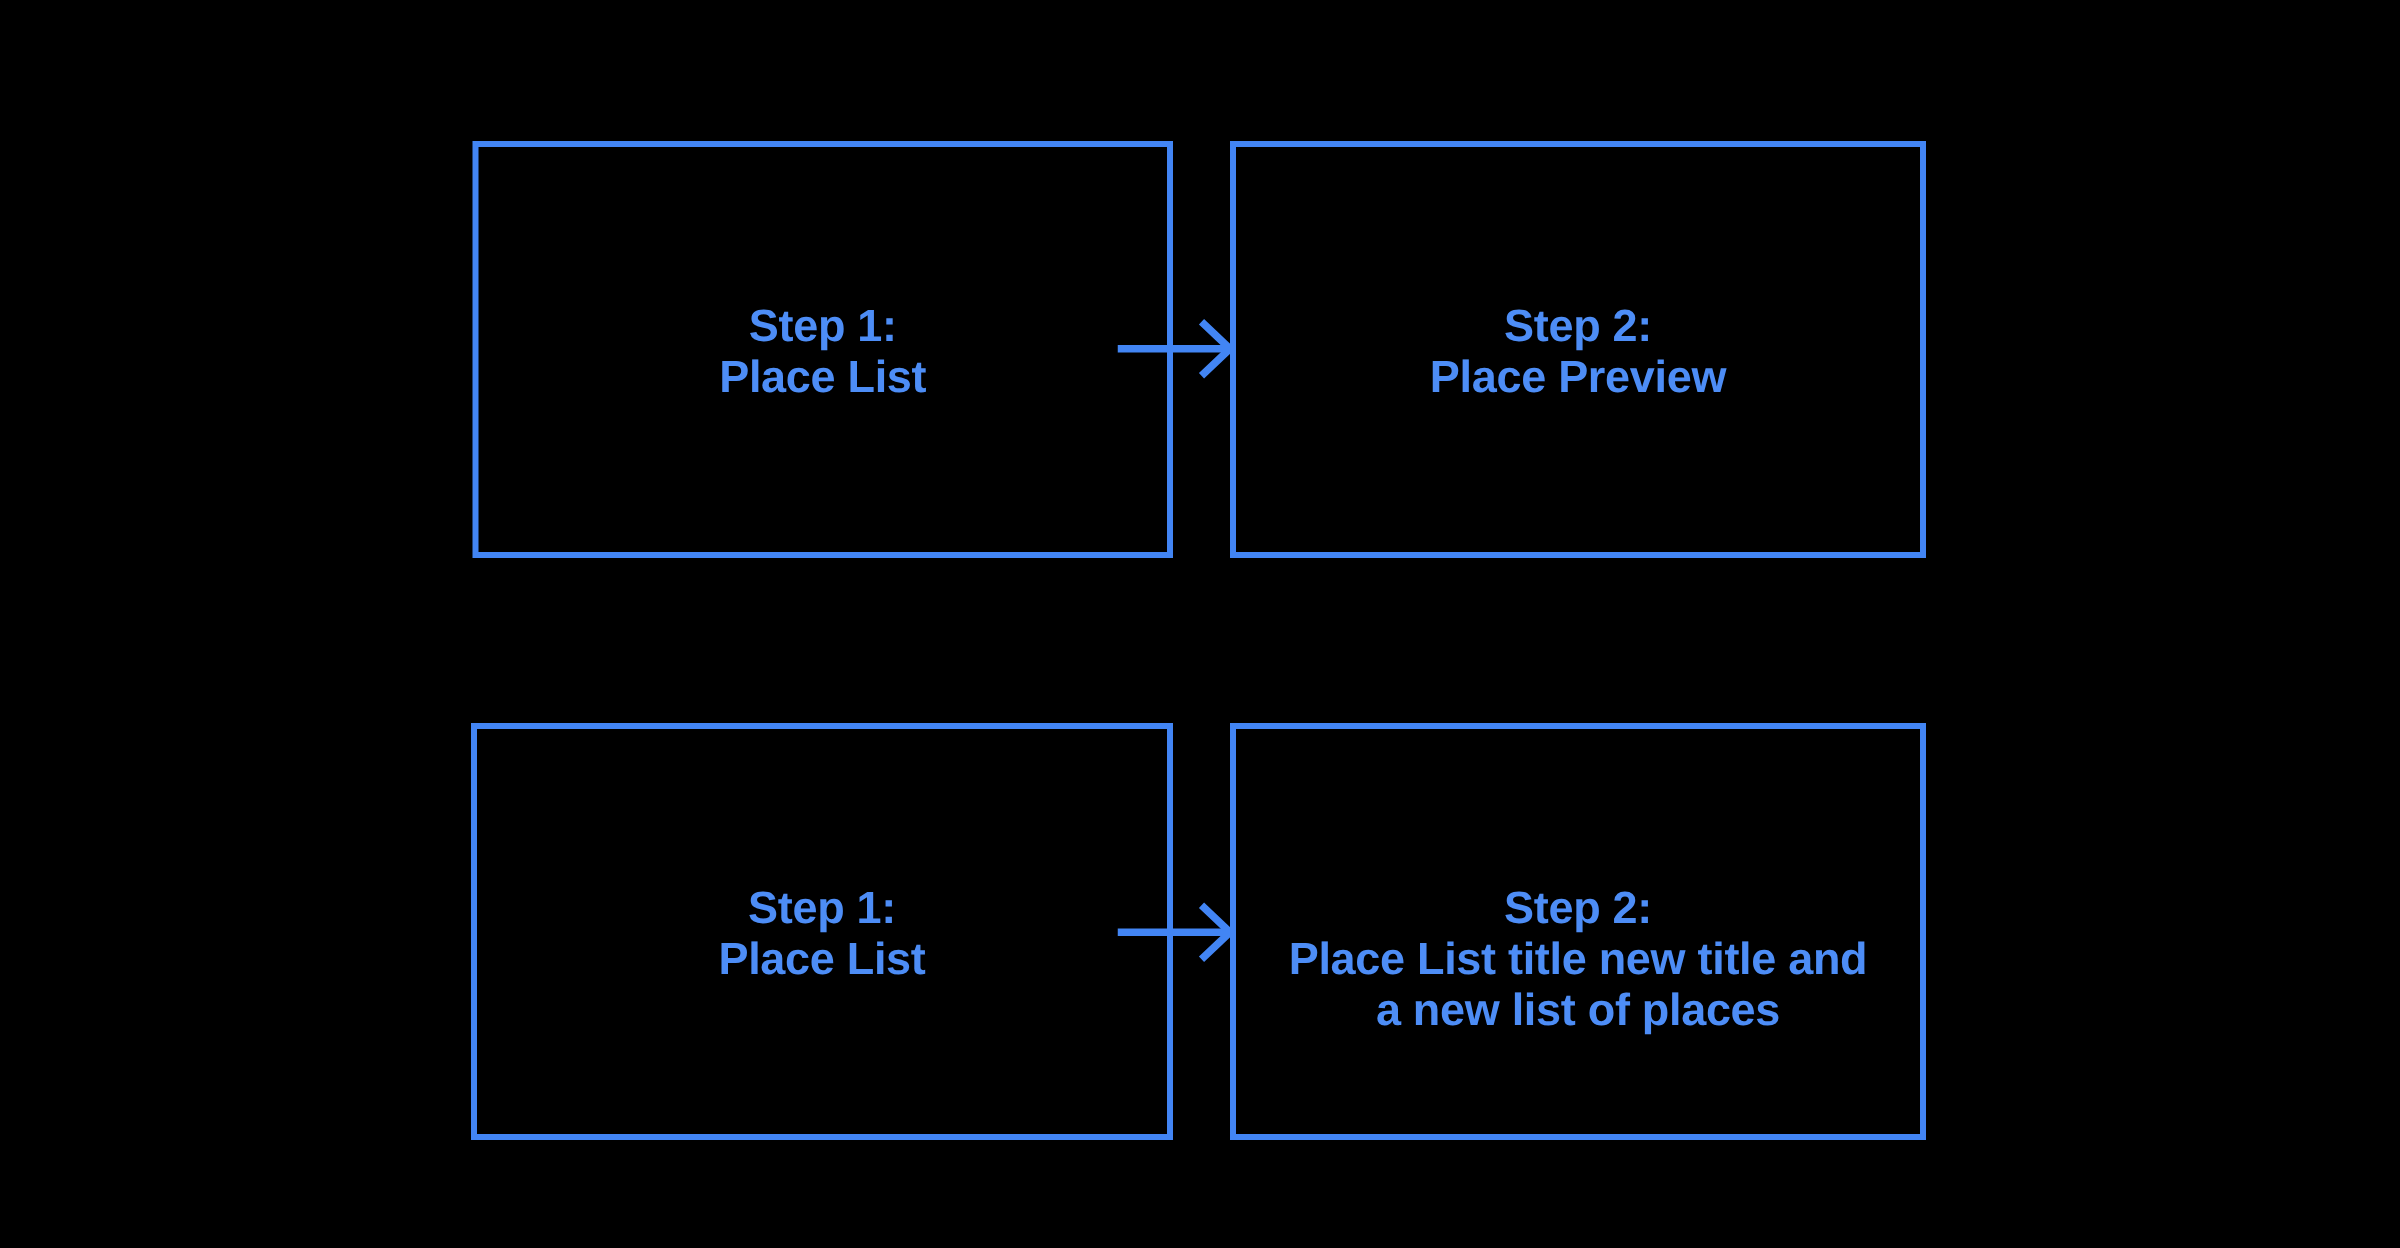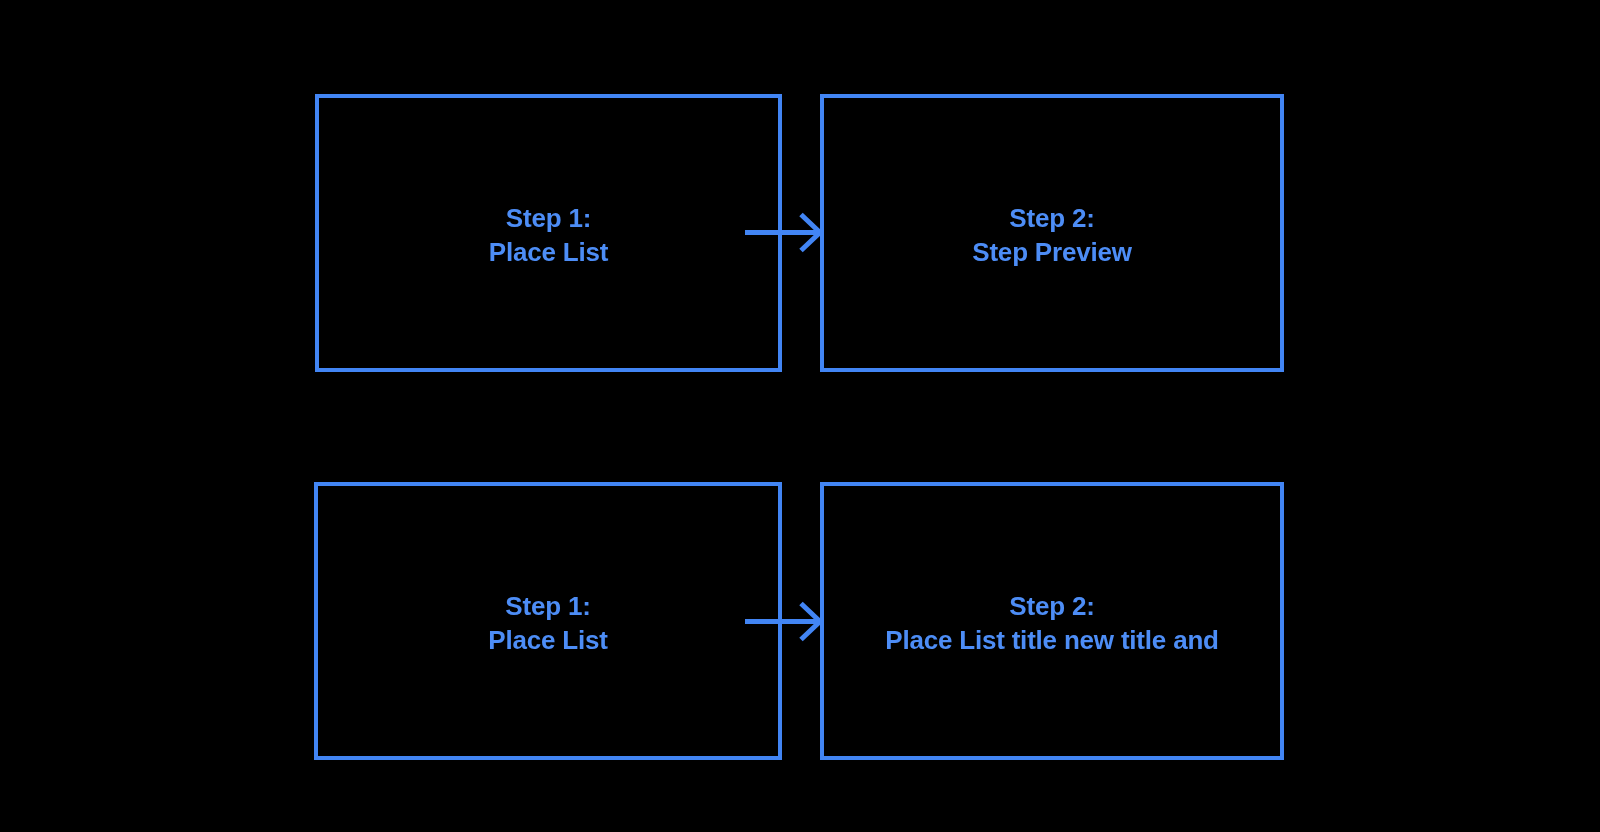--- a/index.html
+++ b/index.html
@@ -29,21 +29,21 @@
   .box-bl { left: 314px; top: 482px; width: 468px; height: 278px; }
   .box-br { left: 820px; top: 482px; width: 464px; height: 278px; }
 
   .box-label {
     position: absolute;
     left: 0;
     right: 0;
     top: 103px;               
     text-align: center;
     color: var(--label, #4D8DF6);
-    font-size: 26px;
+    font-size: 30px;
     line-height: 34px;
     font-weight: bold;
     letter-spacing: -0.2px;
   }
   .box-label .line {
     white-space: nowrap;
   }
   .flow-arrow {
     position: absolute;
     width: 80px;
@@ -73,36 +73,37 @@
   </div>
 
   <svg class="flow-arrow arrow-top" viewBox="0 0 80 45" aria-hidden="true">
     <line x1="0" y1="22.5" x2="73" y2="22.5"></line>
     <path d="M56 4.5 L75 22.5 L56 40.5"></path>
   </svg>
 
   <div class="step-box box-tr">
     <div class="box-label">
       <div class="line">Step 2:</div>
-      <div class="line">Step Preview</div>
+      <div class="line">Place Preview</div>
     </div>
   </div>
 
   <div class="step-box box-bl">
     <div class="box-label">
       <div class="line">Step 1:</div>
       <div class="line">Place List</div>
     </div>
   </div>
 
   <svg class="flow-arrow arrow-bottom" viewBox="0 0 80 45" aria-hidden="true">
     <line x1="0" y1="22.5" x2="73" y2="22.5"></line>
     <path d="M56 4.5 L75 22.5 L56 40.5"></path>
   </svg>
 
   <div class="step-box box-br">
     <div class="box-label">
       <div class="line">Step 2:</div>
       <div class="line">Place List title new title and</div>
+      <div class="line">a new list of places</div>
     </div>
   </div>
 
 </div>
 
 </body></html>

